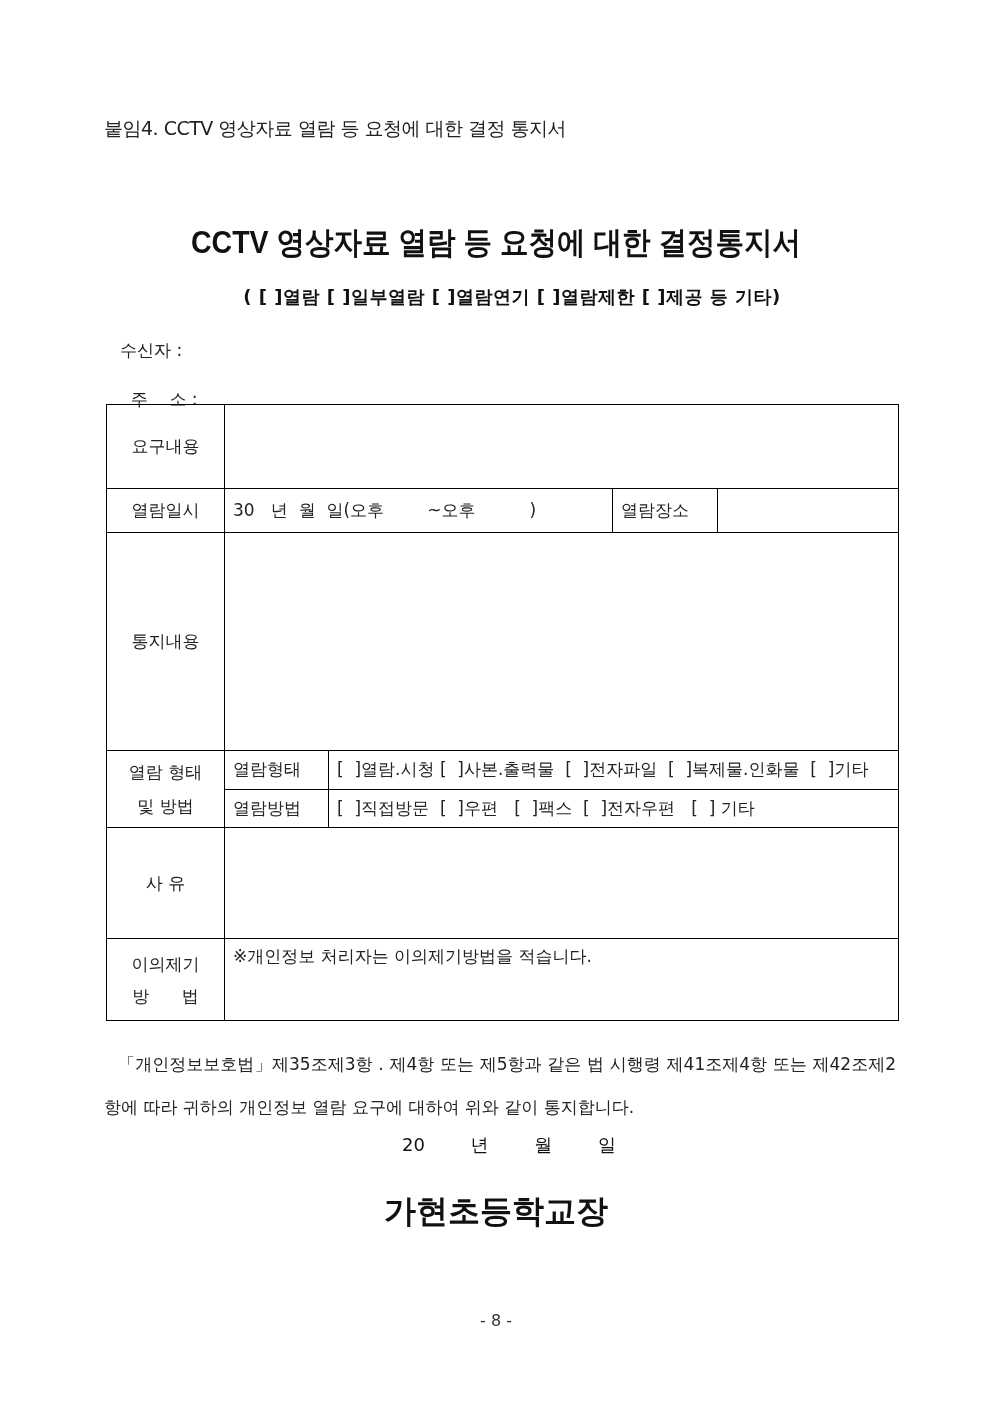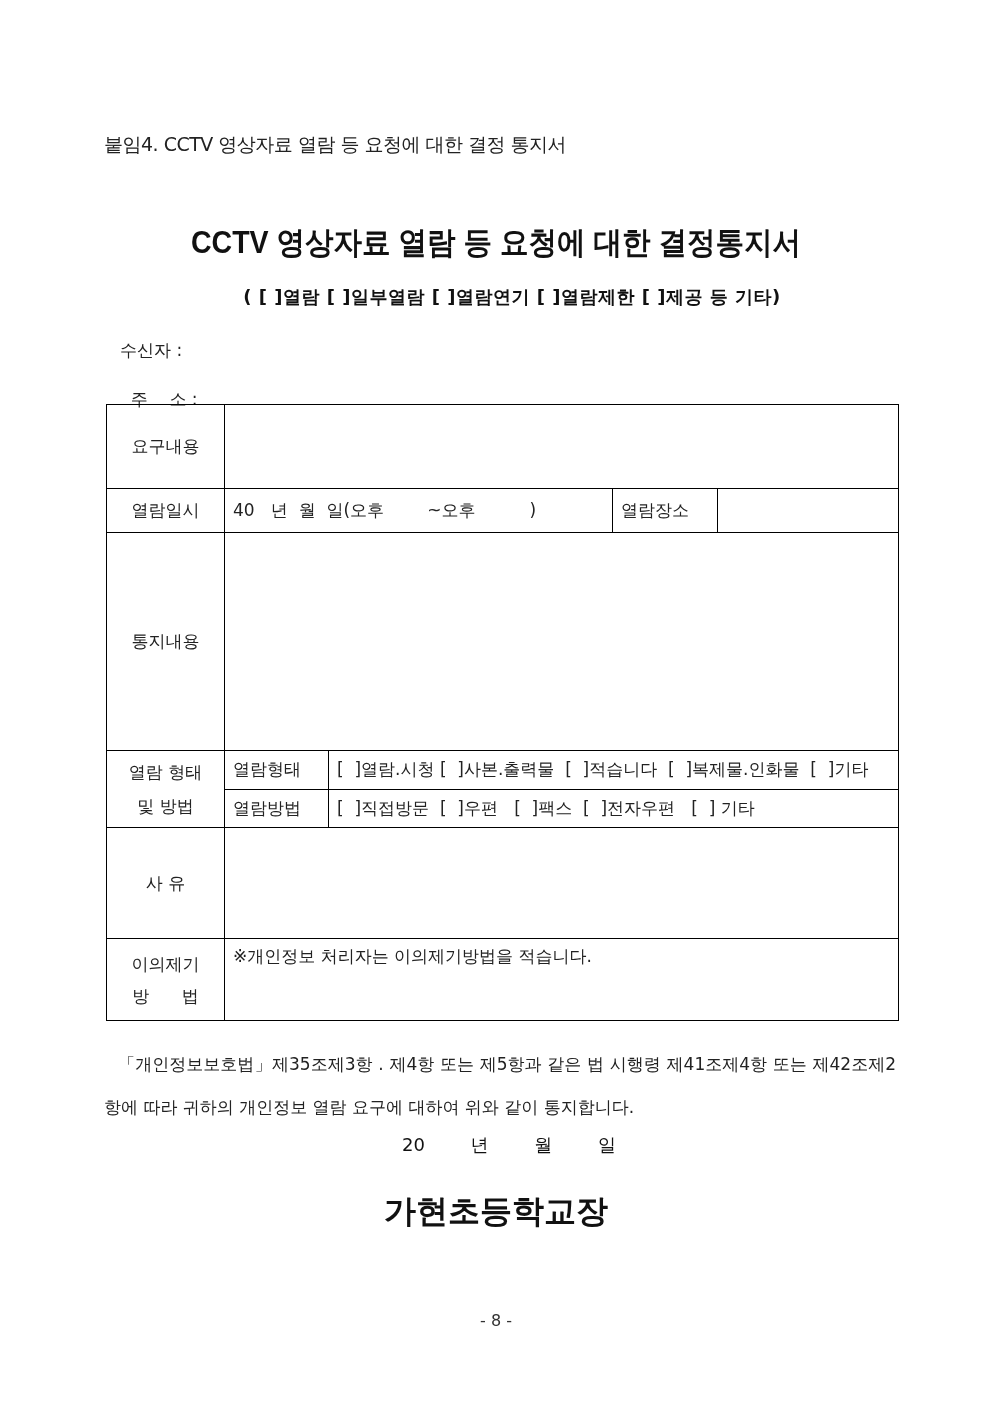--- a/index.html
+++ b/index.html
@@ -1,19 +1,19 @@
 <!DOCTYPE html>
 <html><head>
 <meta charset="utf-8">
 <style>
   html, body { margin:0; padding:0; background:#ffffff; }
   body { width:992px; height:1403px; position:relative; overflow:hidden;
          font-family:"DejaVu Sans","Liberation Sans",sans-serif; color:#111; }
   .abs { position:absolute; white-space:nowrap; }
-  .attach { left:104px; top:132px; font-size:19px; letter-spacing:-0.5px; color:#222; }
+  .attach { left:104px; top:116px; font-size:19px; letter-spacing:-0.5px; color:#222; }
   .title { left:0; width:992px; top:222px; text-align:center; font-size:31px; font-weight:bold;
            font-family:"Liberation Sans","DejaVu Sans",sans-serif; letter-spacing:0px; transform:scaleX(0.92); }
   .subtitle { left:16px; width:992px; top:285px; text-align:center; font-size:18px; font-weight:bold; letter-spacing:0.5px; }
   .recv { left:120px; font-size:17px; color:#222; }
   table.form { position:absolute; left:106px; top:404px; width:792px; border-collapse:collapse; table-layout:fixed; }
   table.form td { border:1.5px solid #000; font-size:17px; color:#222; padding:4px; vertical-align:middle; }
   td.lbl { text-align:center; }
   td.val { padding-left:8px !important; }
   .top { vertical-align:top !important; padding-top:6px !important; }
   .para { left:104px; width:792px; font-size:17px; color:#222; line-height:43px; white-space:normal; text-align:justify; }
@@ -46,35 +46,35 @@
     <col style="width:105px">
     <col style="width:181px">
   </colgroup>
   <tbody>
       <tr style="height:84px">
     <td class="lbl">요구내용</td>
     <td colspan="4"></td>
   </tr>
   <tr style="height:44px">
     <td class="lbl">열람일시</td>
-    <td colspan="2" class="val" style="white-space:pre">40   년  월  일(오후        ~오후          )</td>
+    <td colspan="2" class="val" style="white-space:pre">30   년  월  일(오후        ~오후          )</td>
     <td class="val">열람장소</td>
     <td></td>
   </tr>
   <tr style="height:218px">
     <td class="lbl">통지내용</td>
     <td colspan="4"></td>
   </tr>
   <tr style="height:37px">
     <td rowspan="2" class="lbl" style="line-height:34px">
       <div>열람 형태</div>
       <div>및 방법</div>
     </td>
     <td class="val">열람형태</td>
-    <td colspan="3" class="val" style="white-space:pre">[  ]열람.시청 [  ]사본.출력물  [  ]적습니다  [  ]복제물.인화물  [  ]기타</td>
+    <td colspan="3" class="val" style="white-space:pre">[  ]열람.시청 [  ]사본.출력물  [  ]전자파일  [  ]복제물.인화물  [  ]기타</td>
   </tr>
   <tr style="height:37px">
     <td class="val">열람방법</td>
     <td colspan="3" class="val" style="white-space:pre">[  ]직접방문  [  ]우편   [  ]팩스  [  ]전자우편   [  ] 기타</td>
   </tr>
   <tr style="height:111px">
     <td class="lbl">사 유</td>
     <td colspan="4"></td>
   </tr>
   <tr style="height:82px">

